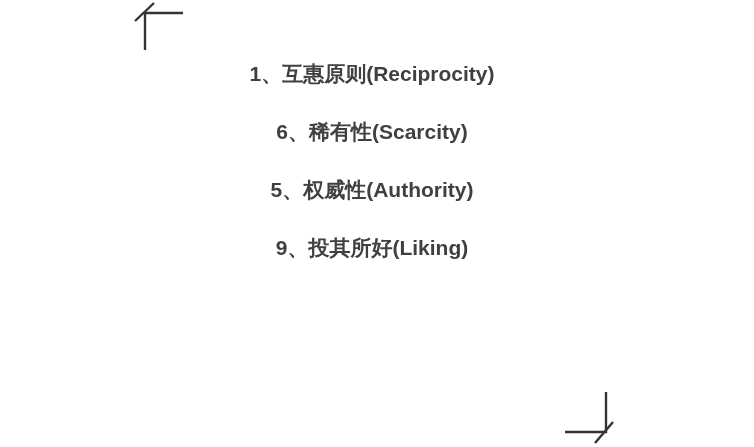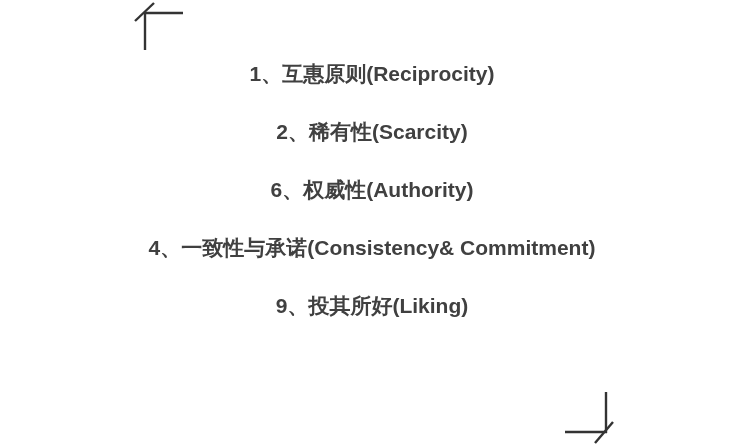--- a/index.html
+++ b/index.html
@@ -46,23 +46,22 @@
 <div class="slide">
 
   <svg class="bracket tl" width="70" height="56" viewBox="0 0 70 56" xmlns="http://www.w3.org/2000/svg">
     <line x1="17" y1="13" x2="55" y2="13"></line>
     <line x1="17" y1="12" x2="17" y2="50"></line>
     <line x1="26" y1="3" x2="7" y2="21"></line>
   </svg>
 
   <div class="principles-list">
     <div class="principle-line">1、互惠原则(Reciprocity)</div>
-    <div class="principle-line">2、稀有性(Scarcity)</div>
-    <div class="principle-line">6、权威性(Authority)</div>
-    <div class="principle-line">4、一致性与承诺(Consistency&amp; Commitment)</div>
+    <div class="principle-line">6、稀有性(Scarcity)</div>
+    <div class="principle-line">5、权威性(Authority)</div>
     <div class="principle-line">9、投其所好(Liking)</div>
   </div>
 
   <svg class="bracket br" width="62" height="59" viewBox="0 0 62 59" xmlns="http://www.w3.org/2000/svg">
     <line x1="46" y1="4" x2="46" y2="45"></line>
     <line x1="5" y1="44" x2="47" y2="44"></line>
     <line x1="53" y1="34" x2="35" y2="55"></line>
   </svg>
 
 </div>

